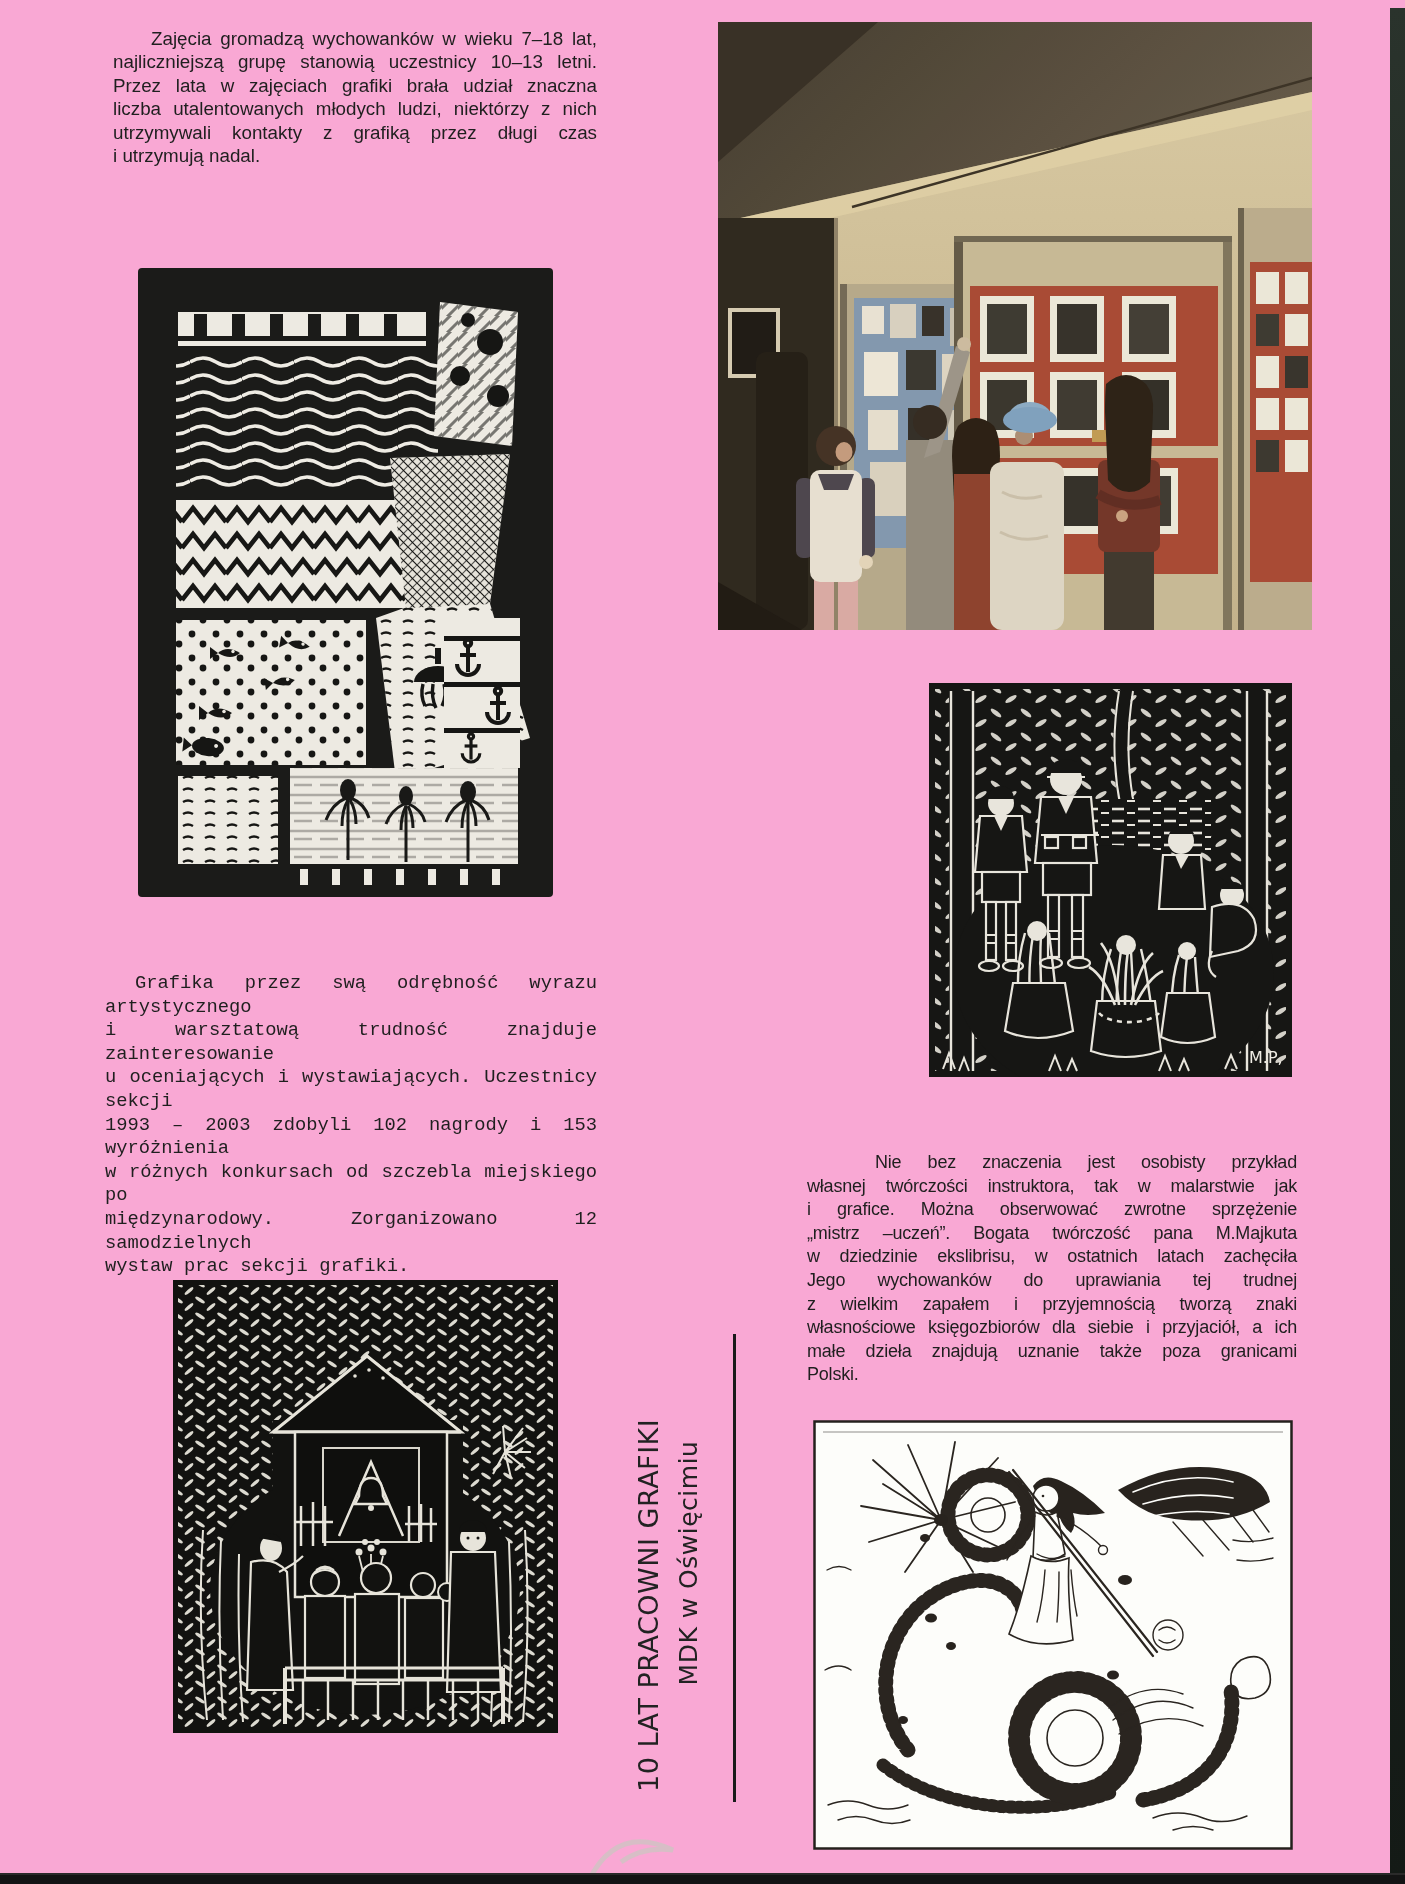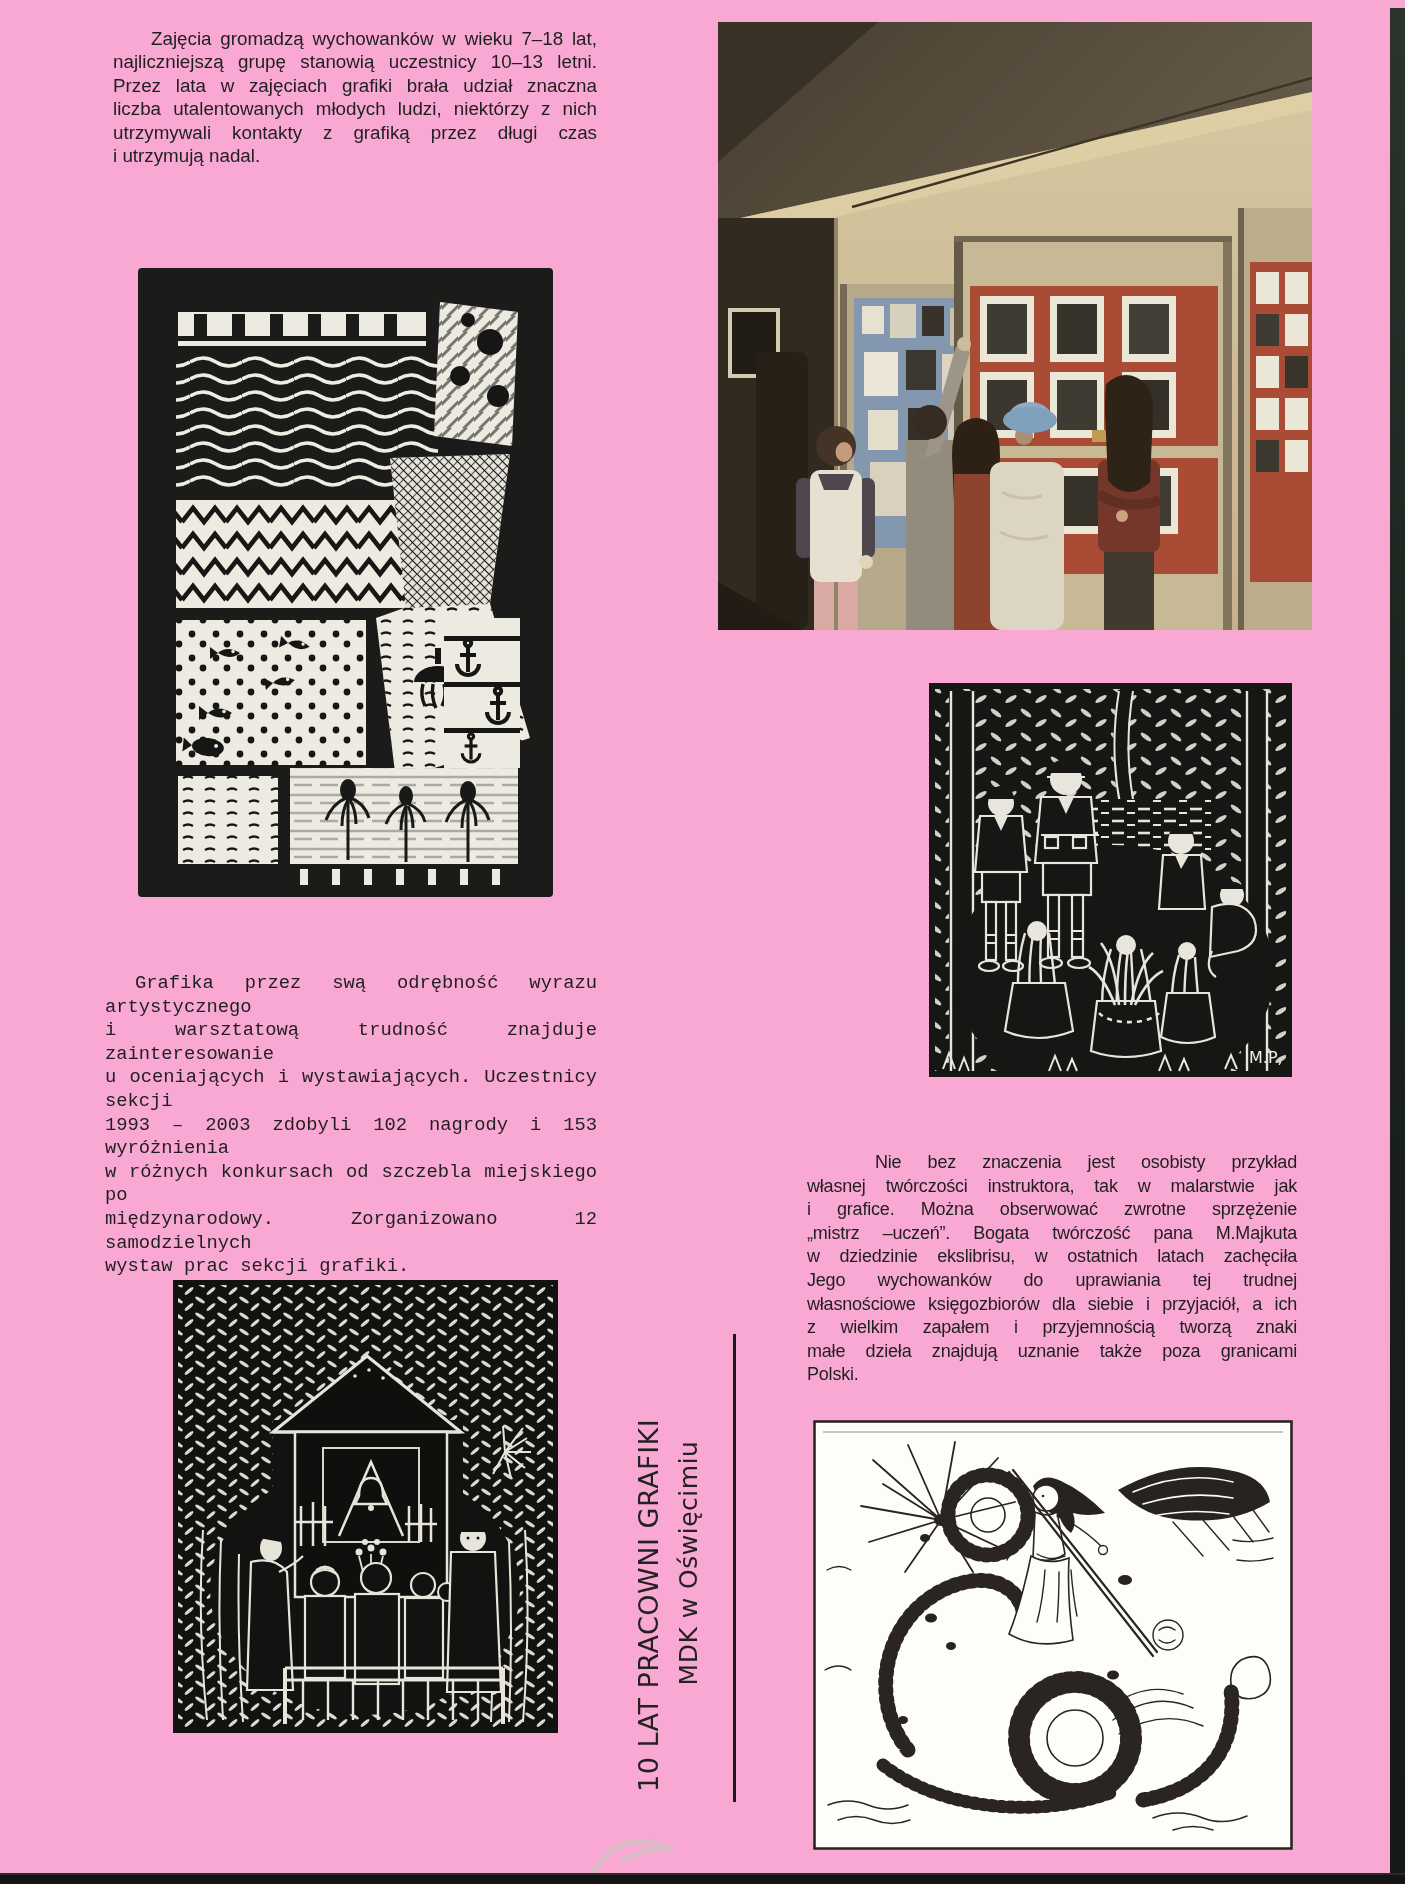--- a/index.html
+++ b/index.html
@@ -457,22 +457,22 @@
       <div class="ln">wystaw prac sekcji grafiki.</div>
     </div>
 
   <div class="para" id="p3">
       <div class="ln">Nie bez znaczenia jest osobisty przykład</div>
       <div class="ln">własnej twórczości instruktora, tak w malarstwie jak</div>
       <div class="ln">i grafice. Można obserwować zwrotne sprzężenie</div>
       <div class="ln">„mistrz –uczeń”. Bogata twórczość pana M.Majkuta</div>
       <div class="ln">w dziedzinie ekslibrisu, w ostatnich latach zachęciła</div>
       <div class="ln">Jego wychowanków do uprawiania tej trudnej</div>
+      <div class="ln">z wielkim zapałem i przyjemnością tworzą znaki</div>
       <div class="ln">własnościowe księgozbiorów dla siebie i przyjaciół, a ich</div>
-      <div class="ln">z wielkim zapałem i przyjemnością tworzą znaki</div>
       <div class="ln">małe dzieła znajdują uznanie także poza granicami</div>
       <div class="ln">Polski.</div>
     </div>
 
   <div class="art" id="linocut-chapel" style="left:173px;top:1280px;width:385px;height:453px;" aria-label="black-and-white linocut: group of people at a wayside chapel among dense trees">
     <svg viewBox="0 0 385 453">
       <defs>
         <pattern id="nd" width="22" height="16" patternUnits="userSpaceOnUse">
           <ellipse cx="5" cy="4" rx="5.5" ry="1.7" fill="#e7e4da" transform="rotate(32 5 4)"></ellipse>
           <ellipse cx="16" cy="11" rx="5.5" ry="1.7" fill="#e7e4da" transform="rotate(-40 16 11)"></ellipse>

